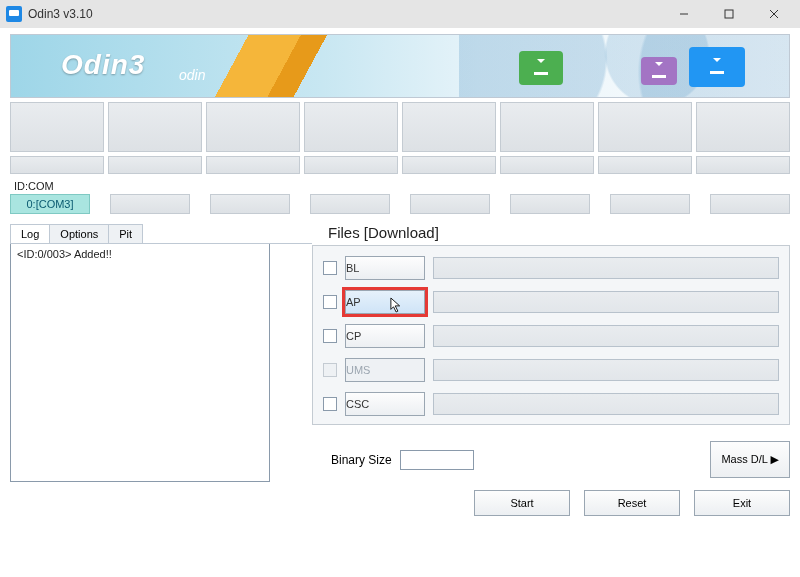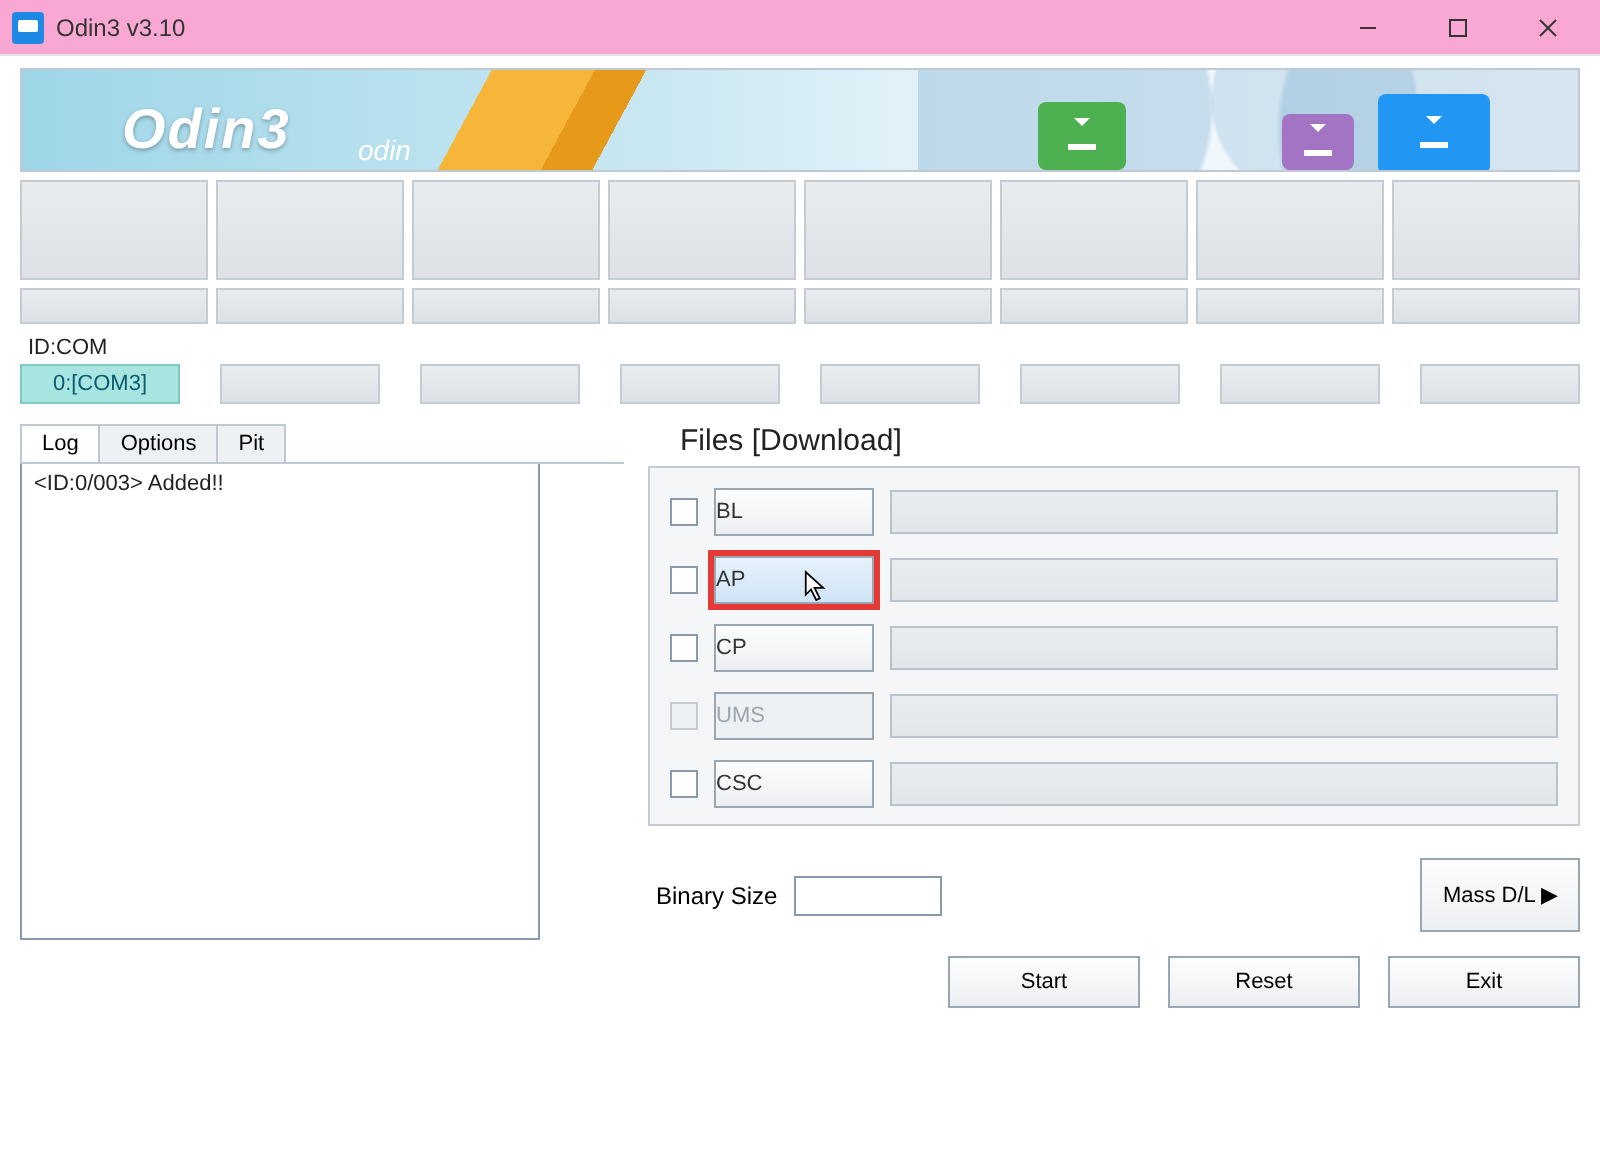--- a/index.html
+++ b/index.html
@@ -8,21 +8,21 @@
     font-family: "Segoe UI", Tahoma, sans-serif;
     font-size: 12px;
     background: #fff;
     width: 800px;
     height: 577px;
     overflow: hidden;
   }
   
   .titlebar {
     height: 28px;
-    background: #f9a8d4;
+    background: #e5e5e5;
     display: flex;
     align-items: center;
     padding: 0 4px 0 6px;
     border-bottom: 1px solid #e5e5e5;
   }
   .titlebar .app-icon {
     width: 16px; height: 16px;
     background: #1e88e5;
     border-radius: 2px;
     margin-right: 6px;
@@ -41,21 +41,21 @@
   .winbtn {
     width: 45px; height: 28px;
     display: flex; align-items: center; justify-content: center;
     color: #333;
   }
   .winbtn svg { stroke: #333; }
 
   
   .banner {
     margin: 6px 10px 4px 10px;
-    height: 52px;
+    height: 64px;
     border: 1px solid #bfc9d4;
     position: relative;
     overflow: hidden;
     background: linear-gradient(90deg, #9ed6e8 0%, #c8e7f2 40%, #e6f3f9 60%, #ffffff 100%);
   }
   .banner-map {
     position: absolute;
     right: 0; top: 0; bottom: 0; width: 330px;
     background:
       radial-gradient(circle at 20% 40%, rgba(70,140,190,0.25) 0 30%, transparent 31%),
@@ -144,21 +144,21 @@
     background: #a9e5e0;
     border: 1px solid #7fc9c3;
     color: #0a5a70;
     font-size: 11px;
     display: flex; align-items: center; justify-content: center;
   }
 
   .lower {
     display: flex;
     margin: 10px 10px 0 10px;
-    gap: 12px;
+    gap: 0;
   }
 
   
   .left-pane { width: 302px; }
   .tabs {
     display: flex;
     border-bottom: 1px solid #bfc9d4;
   }
   .tab {
     padding: 3px 10px;
@@ -224,21 +224,21 @@
   }
   .file-path {
     flex: 1;
     height: 22px;
     border: 1px solid #b8c2cc;
     background: linear-gradient(#e9ecef, #e2e6ea);
   }
 
   .binary-row {
     display: flex; align-items: center; gap: 8px;
-    margin: 16px 0 0 4px;
+    margin: 16px 0 0 19px;
   }
   .binary-field {
     width: 74px; height: 20px;
     border: 1px solid #8a9aab;
     background: #fff;
   }
   .mass-btn {
     margin-left: auto;
     height: 37px; padding: 0 10px;
     border: 1px solid #9aa6b2;

